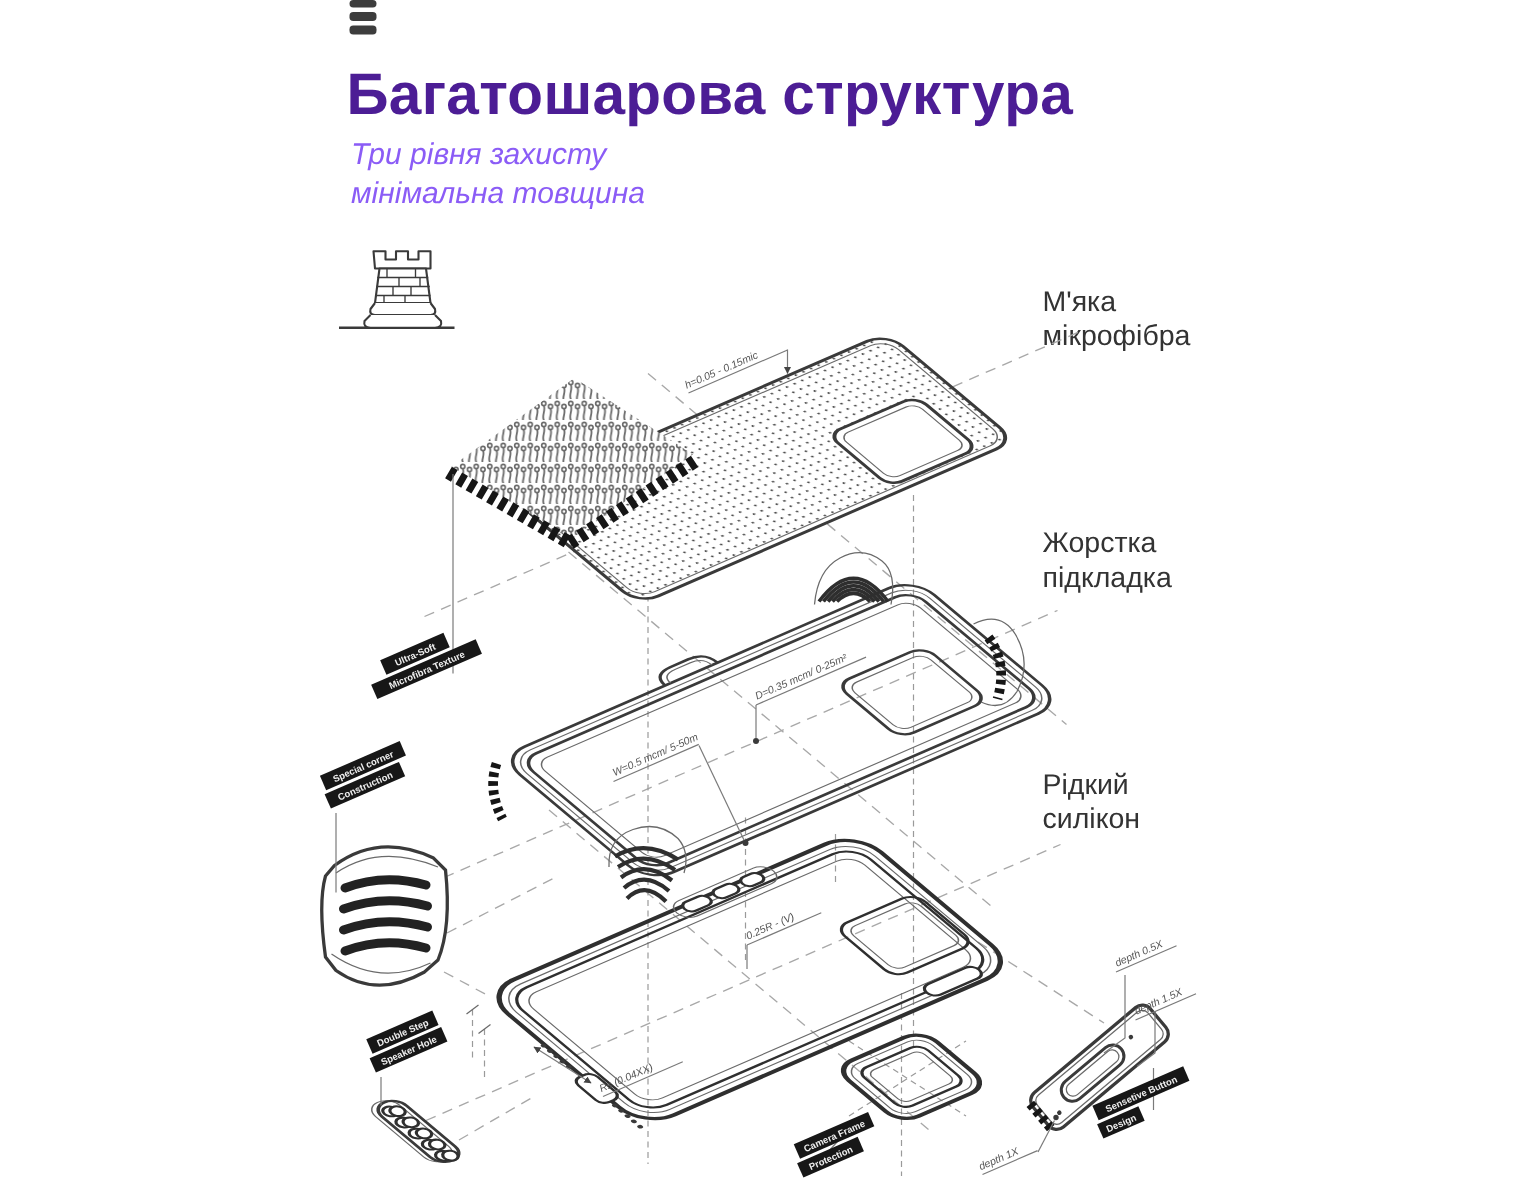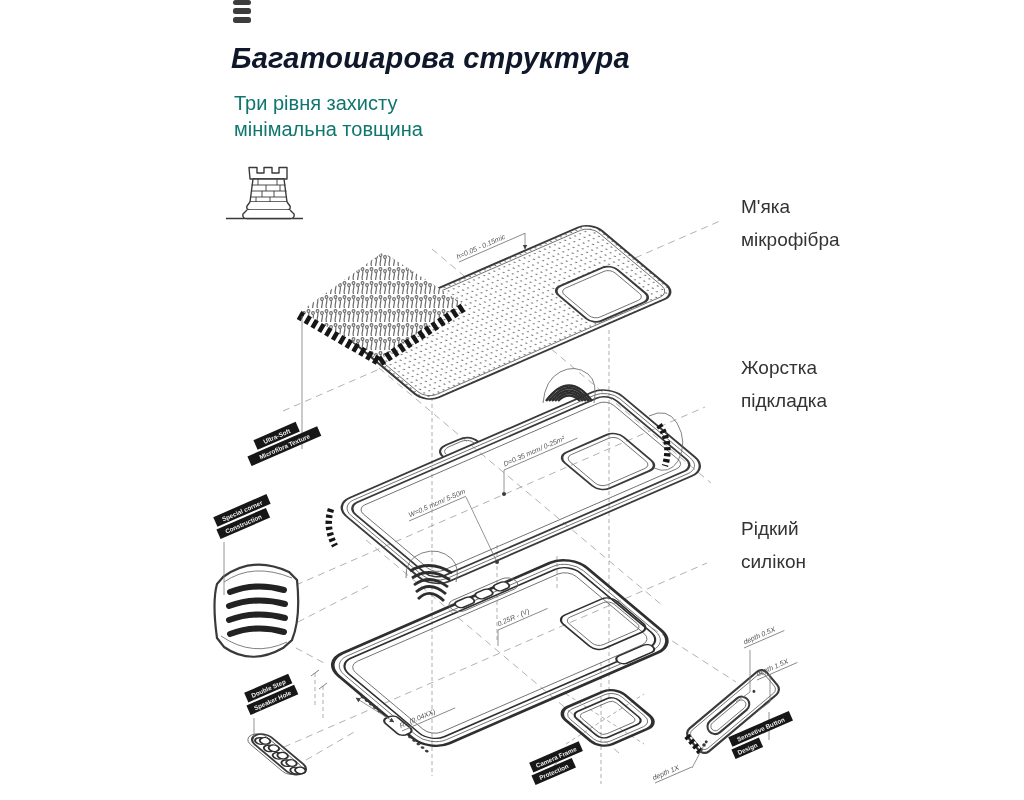--- a/index.html
+++ b/index.html
@@ -2,24 +2,24 @@
 <html><head>
 <meta charset="utf-8">
 <style>
   html,body{margin:0;padding:0;background:#fff;}
   #page{position:relative;width:1024px;height:800px;background:#fff;overflow:hidden;
         font-family:"Liberation Sans",sans-serif;}
   
   #menu{position:absolute;left:233px;top:0;}
   #menu .bar{width:18px;height:5.5px;background:#3d3d3d;border-radius:2.5px;margin-bottom:3.6px;}
   #menu .bar:first-child{height:4.5px;}
-  #title{position:absolute;left:231px;top:42px;font-size:29px;font-weight:800;font-style:italic;
-         color:#0f172a;letter-spacing:.2px;white-space:nowrap;}
-  #subtitle{position:absolute;left:234px;top:90px;font-size:20px;color:#0f766e;line-height:26px;}
-  .feature{position:absolute;left:695px;width:118px;font-size:19px;line-height:33px;color:#333;margin-left:46px;}
+  #title{position:absolute;left:231px;top:42px;font-size:39px;font-weight:800;
+         color:#4c1d95;letter-spacing:.2px;white-space:nowrap;}
+  #subtitle{position:absolute;left:234px;top:90px;font-size:20px;color:#8b5cf6;line-height:26px;font-style:italic;}
+  .feature{position:absolute;left:695px;width:118px;font-size:19px;line-height:23px;color:#333;}
   #f0{top:190px}#f1{top:351px}#f2{top:512px}
   
   .s1{stroke:#3a3a3a;stroke-width:2.2;fill:#fff}
   .s3{stroke:#3a3a3a;stroke-width:2;fill:none}
   .s3b{stroke:#2f2f2f;stroke-width:3;fill:none}
   .s3c{stroke:#2f2f2f;stroke-width:1.8;fill:none}
   .pill{stroke:#2f2f2f;stroke-width:1.8;fill:#fff}
   .thin{stroke:#6a6a6a;stroke-width:.85;fill:none}
   .ldr{stroke:#7a7a7a;stroke-width:.8;fill:none}
   .dash{stroke:#a8a8a8;stroke-width:.9;fill:none;stroke-dasharray:7 5}

